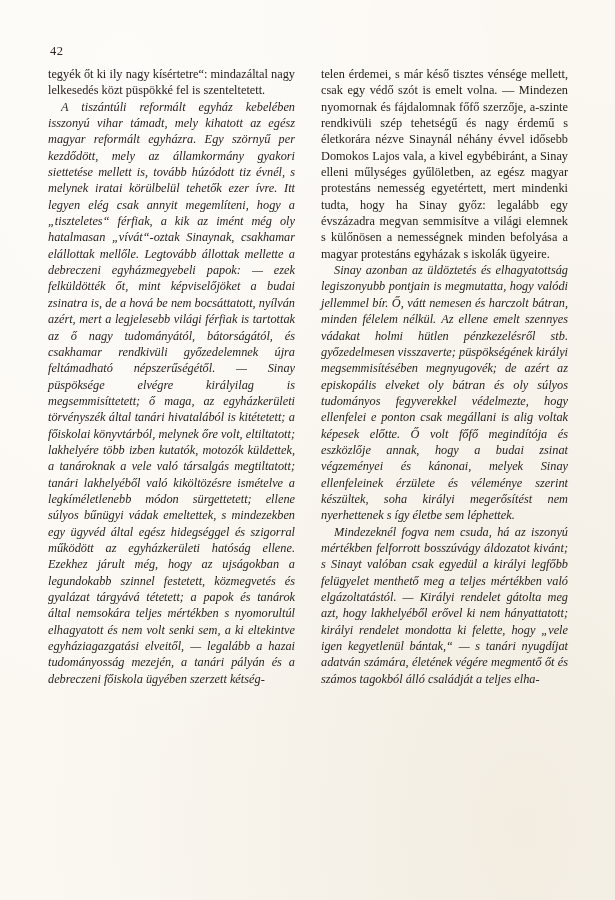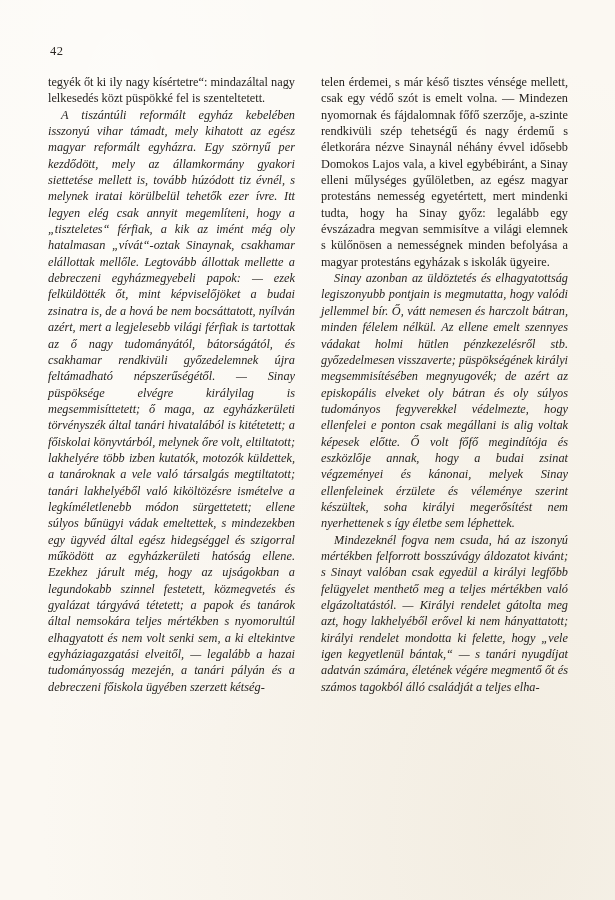--- a/index.html
+++ b/index.html
@@ -64,21 +64,20 @@
   }
   .col {
     width: 247px;
     flex: 0 0 auto;
     font-size: 12.3px;
     line-height: 16.35px;
     text-align: justify;
     text-justify: inter-word;
     hyphens: manual;
     color: #201d1a;
-    margin-top: 8px;
   }
   .col p {
     margin: 0;
     text-indent: 13px;
   }
   .col p.noindent {
     text-indent: 0;
   }
   .col p + p {
     margin-top: 0;

